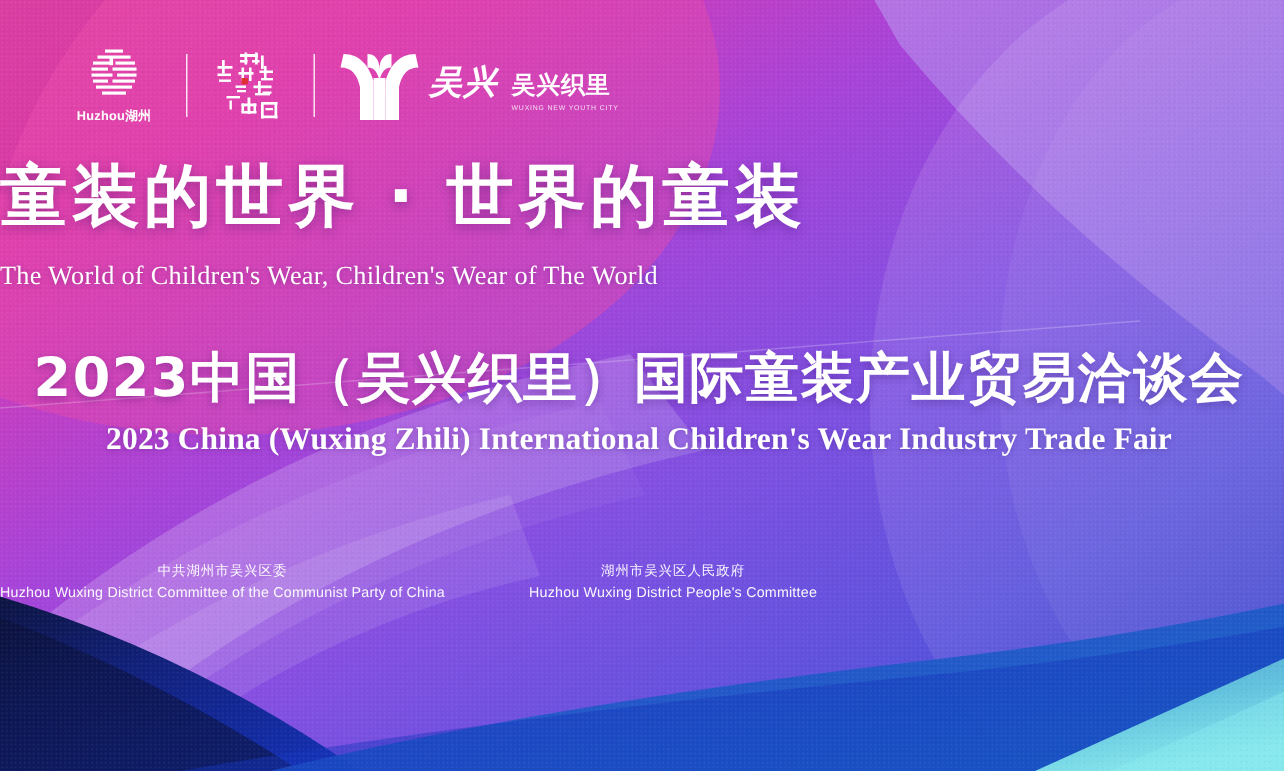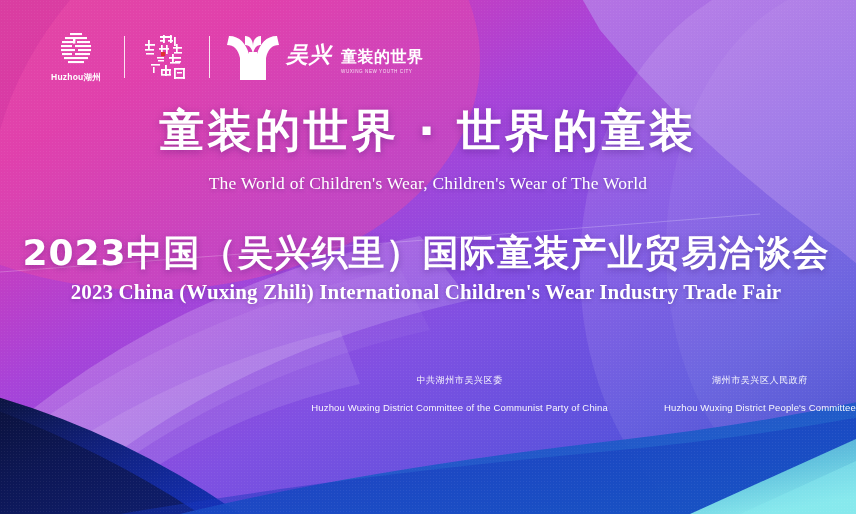--- a/index.html
+++ b/index.html
@@ -129,21 +129,21 @@
     margin-top: 1px;
     white-space: nowrap;
   }
 
   
   .headline-wrap {
     position: absolute;
     top: 104px;
     left: 0;
     right: 0;
-    text-align: center;
+    text-align: left;
   }
   .headline-cn {
     font-family: "DejaVu Sans", sans-serif;
     font-size: 45px;
     font-weight: bold;
     color: #ffffff;
     letter-spacing: 3px;
     line-height: 1.22;
     text-shadow: 0 2px 7px rgba(40,10,90,.34);
   }
@@ -184,35 +184,35 @@
     text-shadow: 0 1px 4px rgba(40,10,90,.28);
   }
 
   
   .organizers {
     position: absolute;
     top: 374px;
     left: 0;
     right: 0;
     display: flex;
-    justify-content: flex-end;
+    justify-content: flex-start;
     gap: 56px;
   }
   .org {
     text-align: center;
     color: #ffffff;
   }
   .org-cn {
     font-family: "DejaVu Sans", sans-serif;
     font-size: 9px;
     letter-spacing: .6px;
     opacity: .95;
   }
   .org-en {
-    margin-top: 15px;
+    margin-top: 3px;
     font-size: 9.5px;
     letter-spacing: .15px;
     opacity: .95;
     white-space: nowrap;
   }
 </style>
 </head>
 <body>
 
 <div id="banner">
@@ -394,21 +394,21 @@
             <path d="M 51,4 C 40,4 34,12 31,22 L 31,48 L 40,48 L 40,26
                      C 42,17 46,13 53,13 Z"></path>
             <path d="M 19,4 C 24,4 27,8 27,14 C 27,8 30,4 35,4
                      L 35,13 C 30,13 28,17 27,22 C 26,17 24,13 19,13 Z"></path>
             <rect x="23" y="20" width="8" height="28"></rect>
           </g>
         </svg>
         <div class="wuxing-text">
           <span class="wuxing-cn">吴兴</span>
           <span class="wuxing-slogan-wrap">
-            <span class="wuxing-slogan-cn">童装的世界</span>
+            <span class="wuxing-slogan-cn">吴兴织里</span>
             <span class="wuxing-slogan-en">WUXING NEW YOUTH CITY</span>
           </span>
         </div>
       </div>
 
     </div>
 
     <div class="headline-wrap">
       <div class="headline-cn">童装的世界 · 世界的童装</div>
       <div class="headline-en">The World of Children's Wear, Children's Wear of The World</div>

